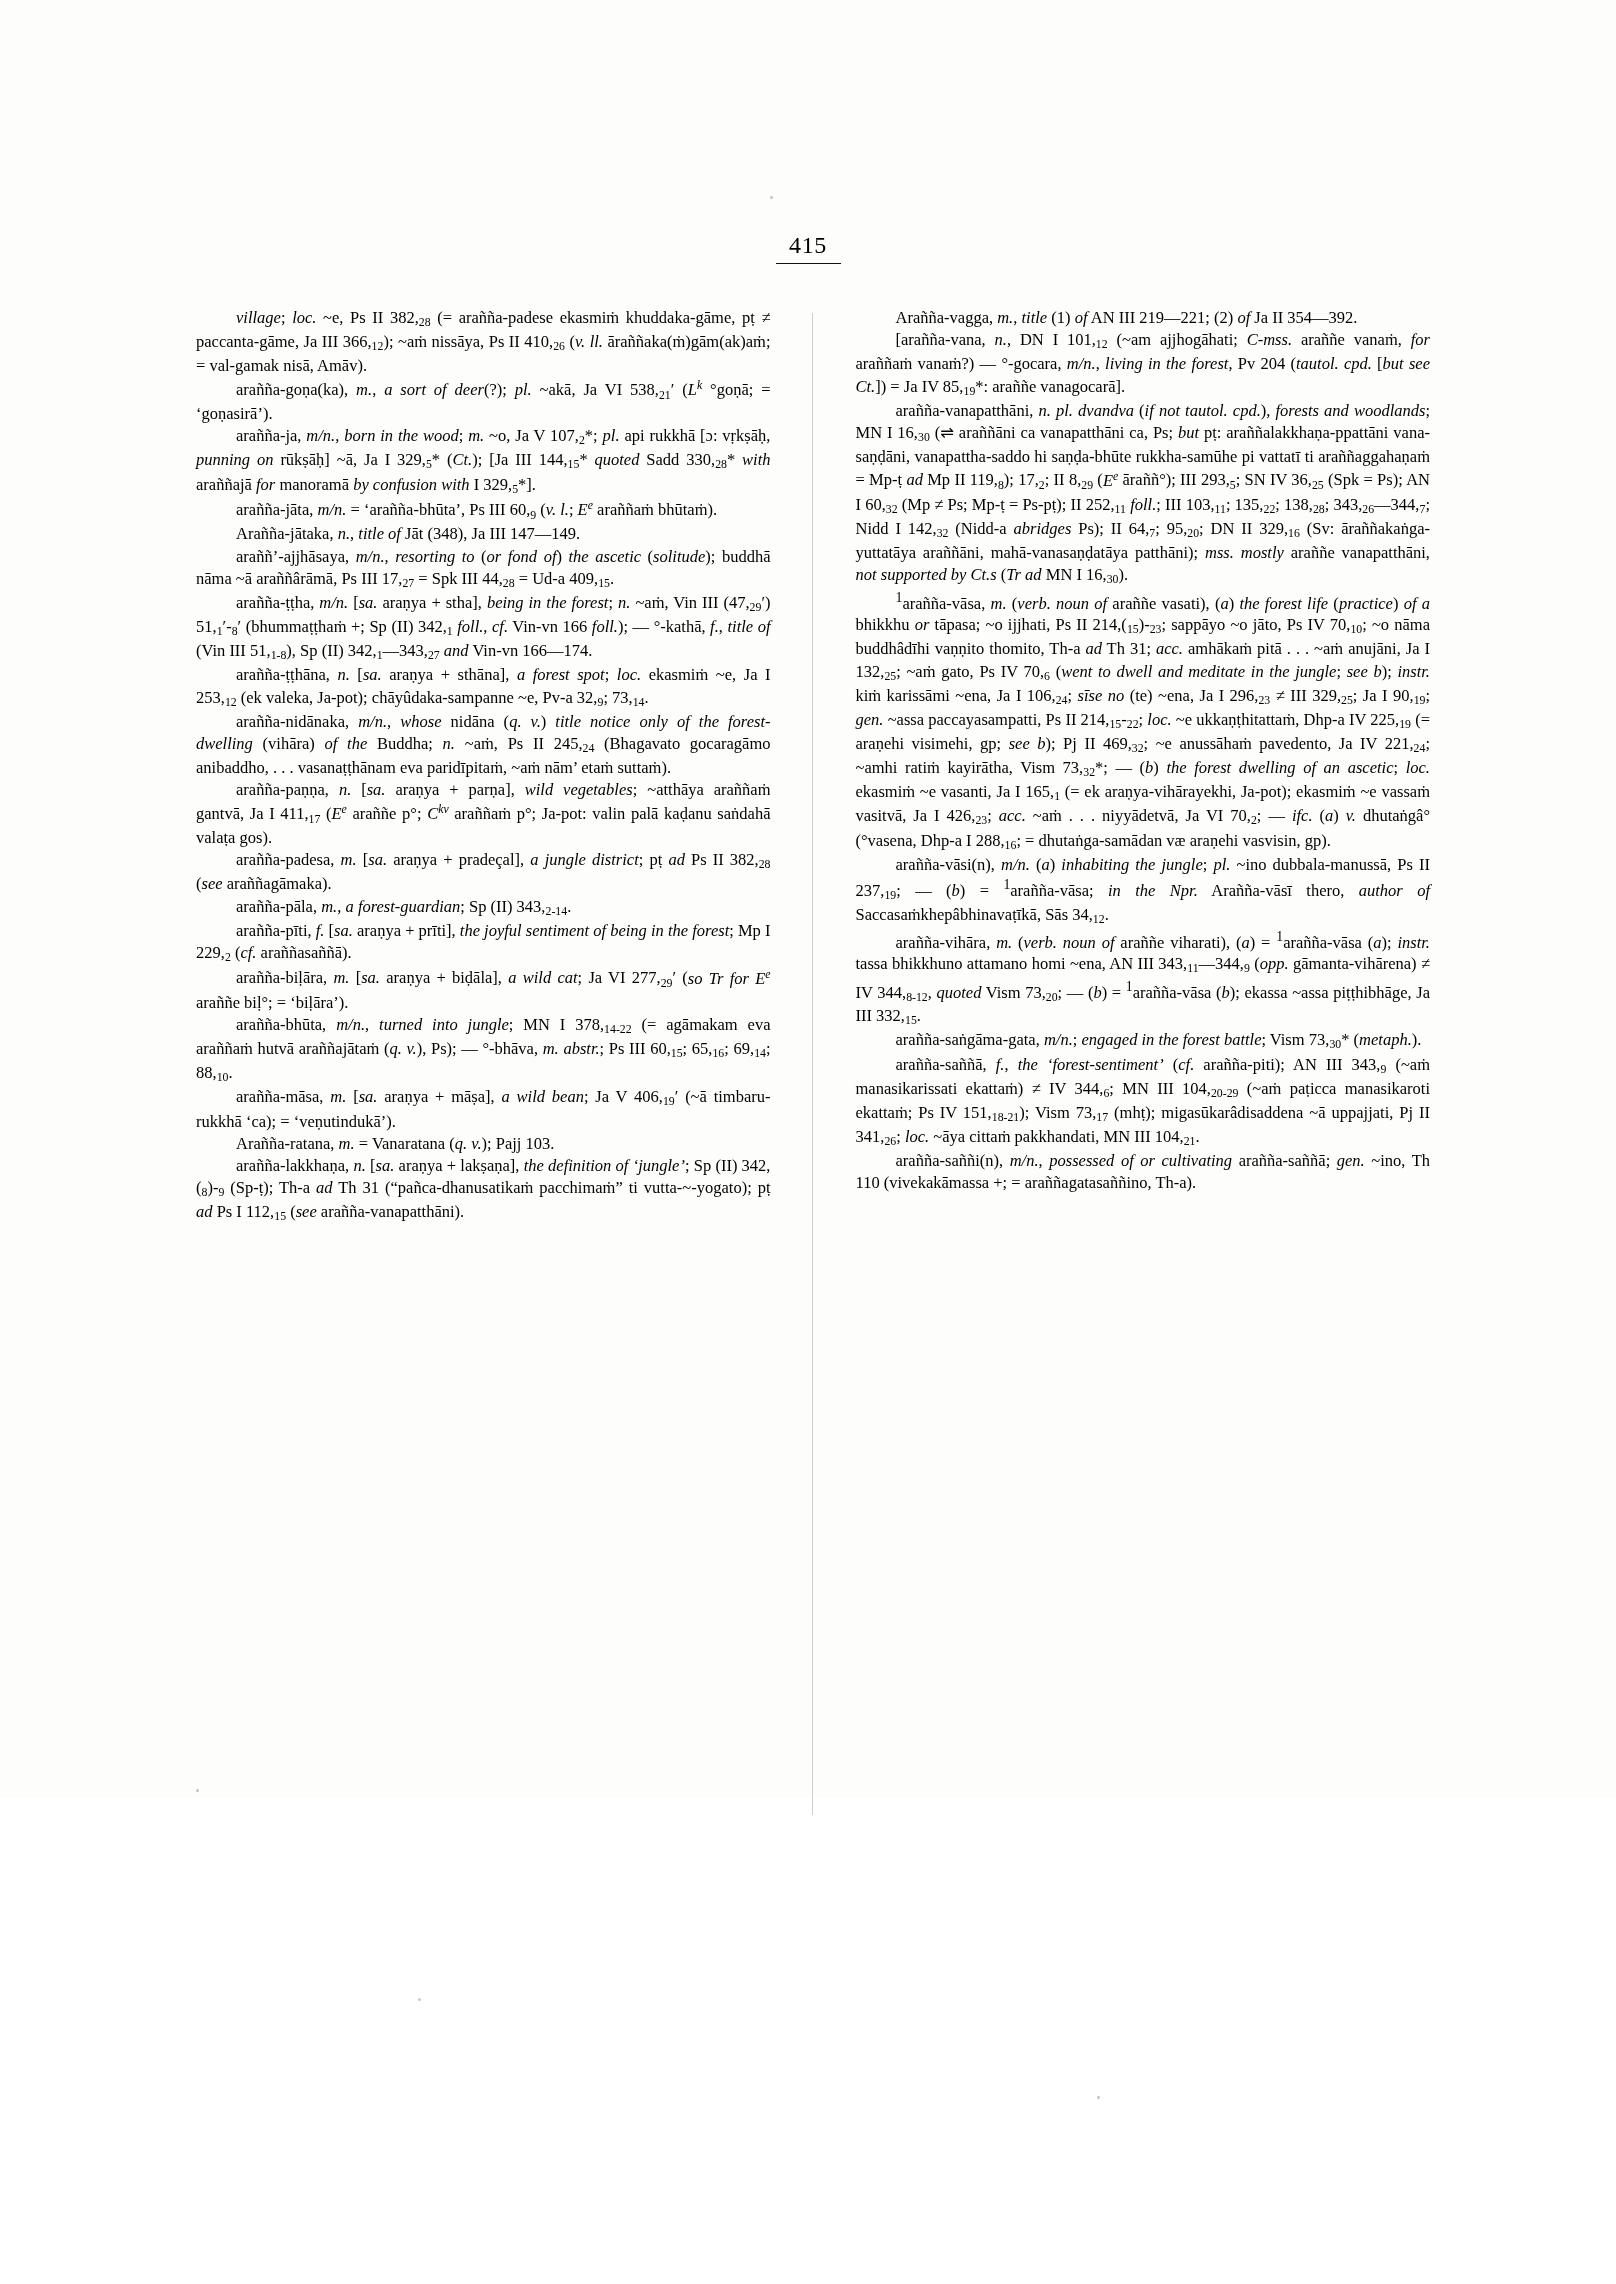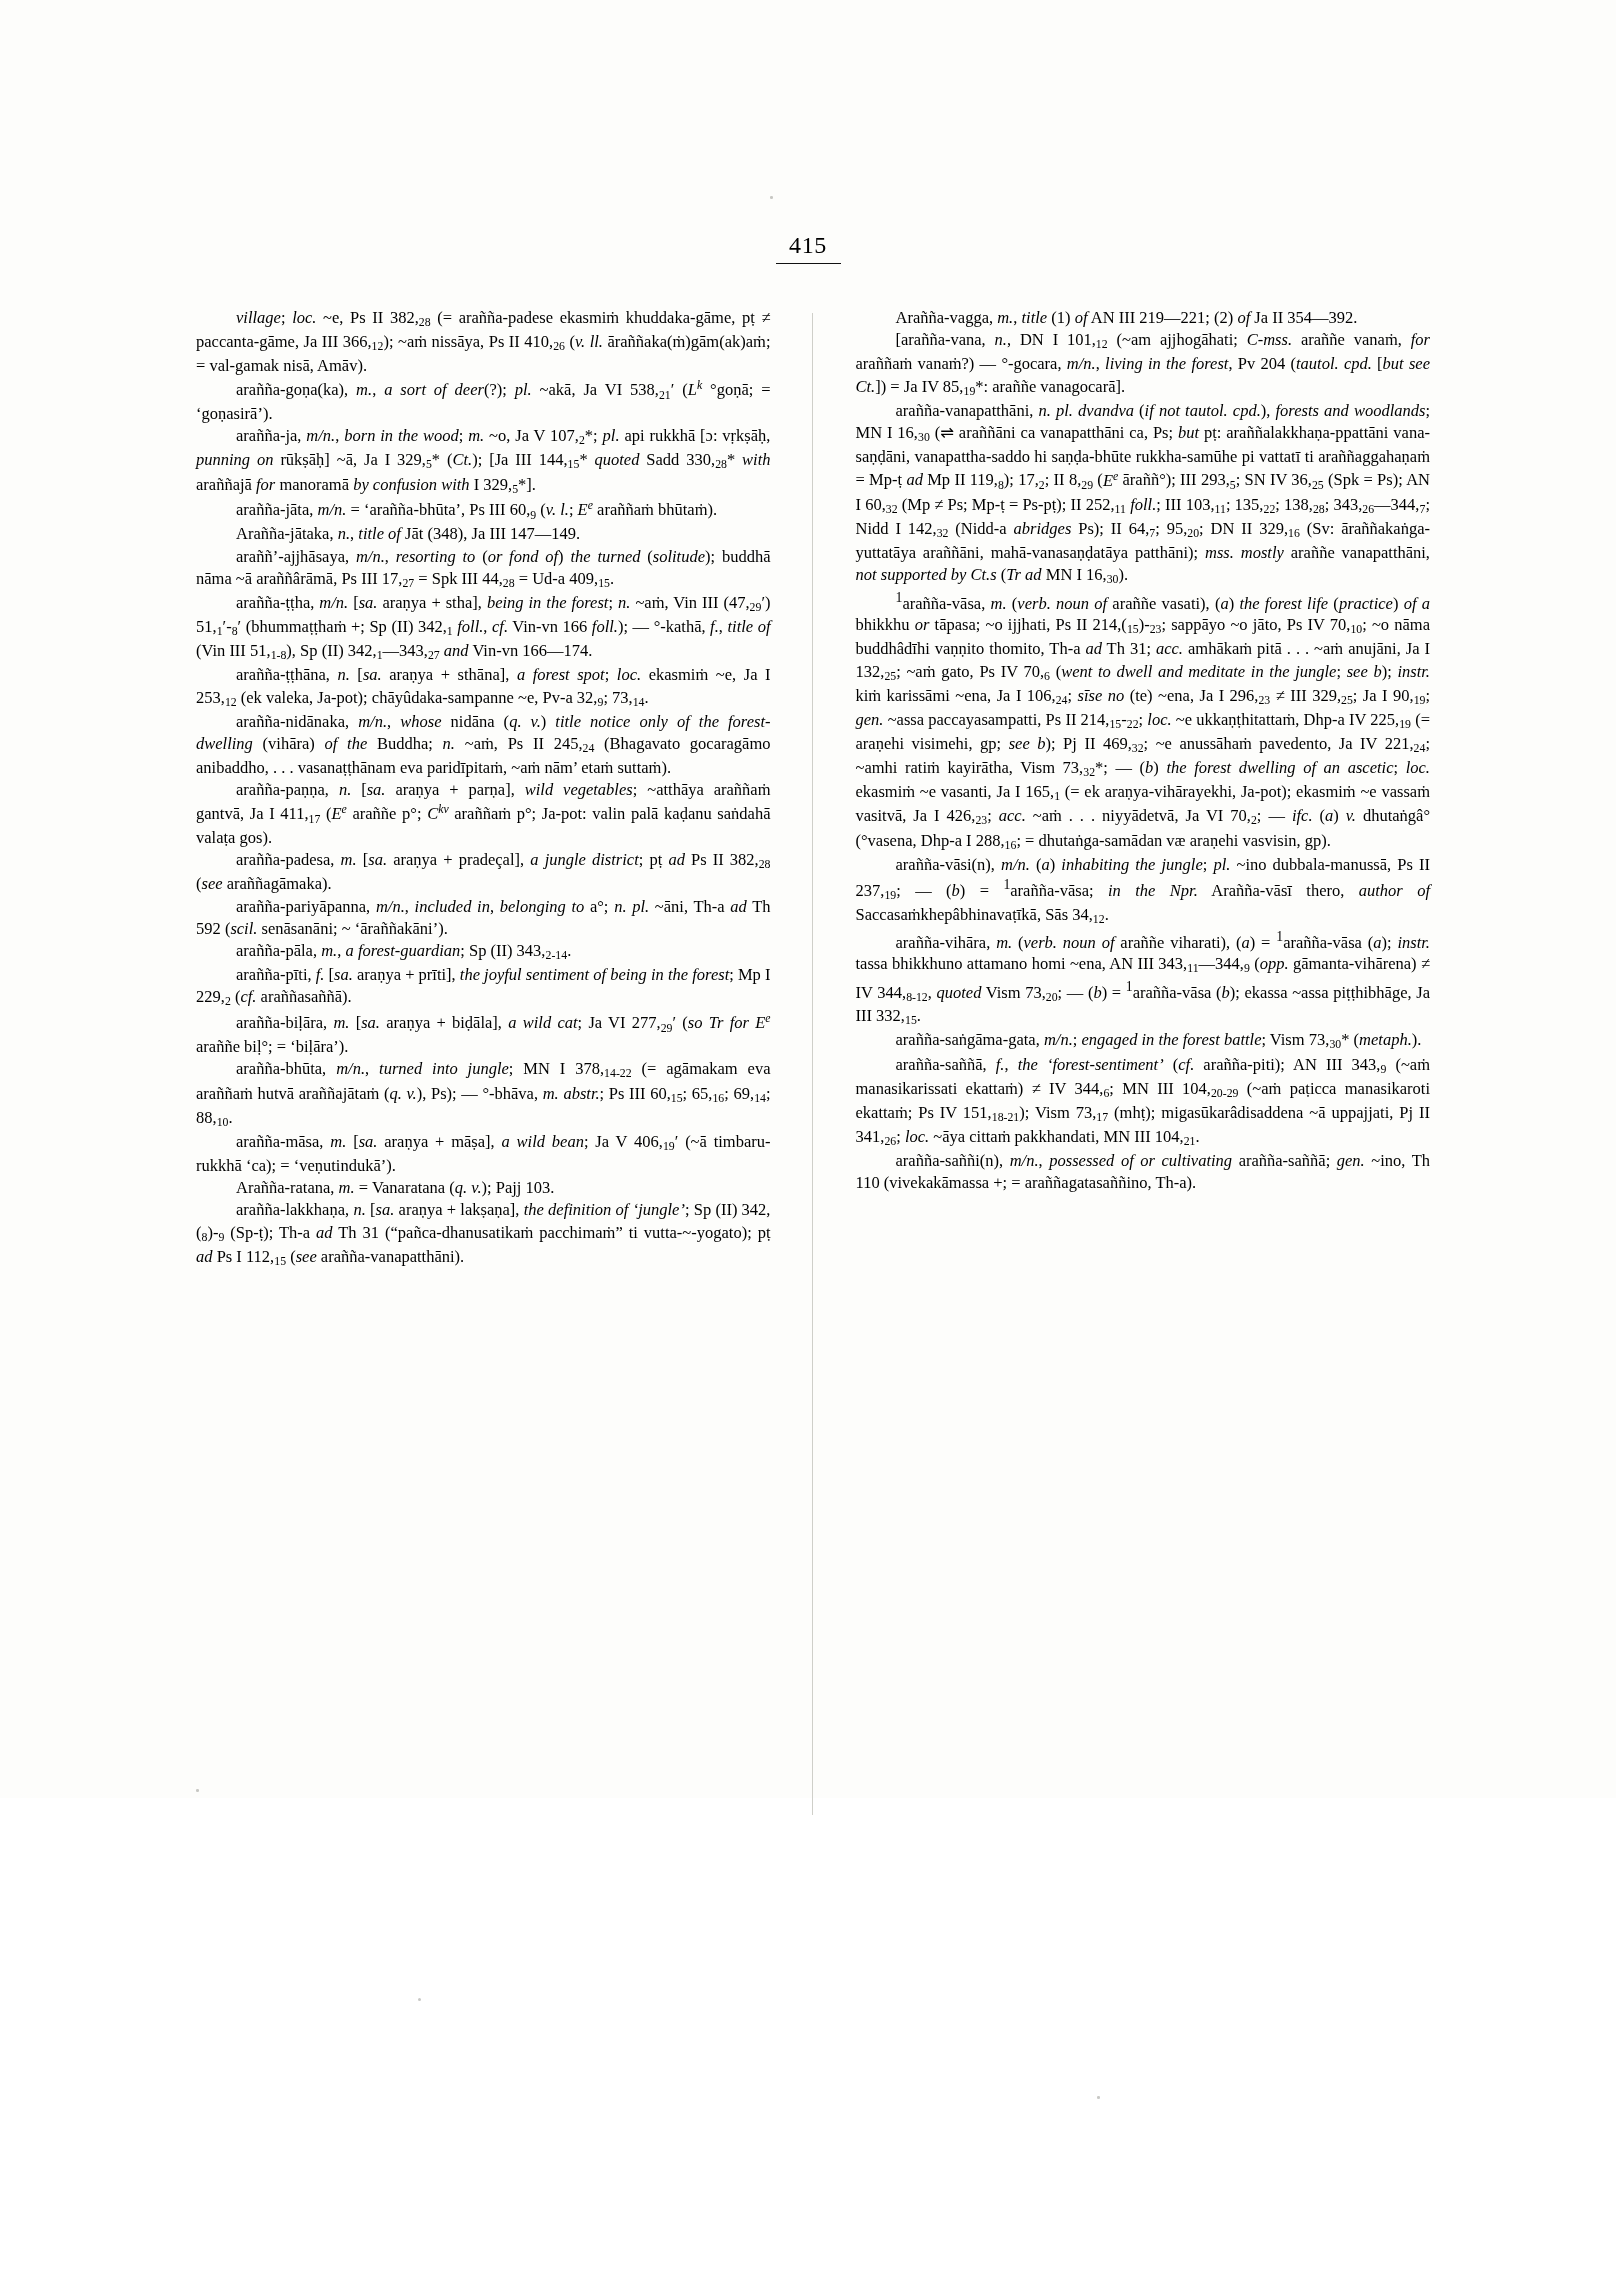--- a/index.html
+++ b/index.html
@@ -85,27 +85,26 @@
 
   <div class="col-divider"></div>
 
   <div class="columns">
     <div class="col" id="col-left">
         <p class="entry"><i>village</i>; <i>loc.</i> ~e, Ps II 382,<span class="sub">28</span> (= arañña-padese ekasmiṁ khuddaka-gāme, pṭ ≠ paccanta-gāme, Ja III 366,<span class="sub">12</span>); ~aṁ nissāya, Ps II 410,<span class="sub">26</span> (<i>v. ll.</i> āraññaka(ṁ)gām(ak)aṁ; = val-gamak nisā, Amāv).</p>
         <p class="entry">arañña-goṇa(ka), <i>m.</i>, <i>a sort of deer</i>(?); <i>pl.</i> ~akā, Ja VI 538,<span class="sub">21</span>′ (<i>L<span class="sup">k</span></i> °goṇā; = ‘goṇasirā’).</p>
         <p class="entry">arañña-ja, <i>m/n.</i>, <i>born in the wood</i>; <i>m.</i> ~o, Ja V 107,<span class="sub">2</span>*; <i>pl.</i> api rukkhā [ɔ: vṛkṣāḥ, <i>punning on</i> rūkṣāḥ] ~ā, Ja I 329,<span class="sub">5</span>* (<i>Ct.</i>); [Ja III 144,<span class="sub">15</span>* <i>quoted</i> Sadd 330,<span class="sub">28</span>* <i>with</i> araññajā <i>for</i> manoramā <i>by confusion with</i> I 329,<span class="sub">5</span>*].</p>
         <p class="entry">arañña-jāta, <i>m/n.</i> = ‘arañña-bhūta’, Ps III 60,<span class="sub">9</span> (<i>v. l.</i>; <i>E<span class="sup">e</span></i> araññaṁ bhūtaṁ).</p>
         <p class="entry">Arañña-jātaka, <i>n.</i>, <i>title of</i> Jāt (348), Ja III 147—149.</p>
-        <p class="entry">araññ’-ajjhāsaya, <i>m/n.</i>, <i>resorting to</i> (<i>or fond of</i>) <i>the turned</i> (<i>solitude</i>); buddhā nāma ~ā araññârāmā, Ps III 17,<span class="sub">27</span> = Spk III 44,<span class="sub">28</span> = Ud-a 409,<span class="sub">15</span>.</p>
+        <p class="entry">araññ’-ajjhāsaya, <i>m/n.</i>, <i>resorting to</i> (<i>or fond of</i>) <i>the ascetic</i> (<i>solitude</i>); buddhā nāma ~ā araññârāmā, Ps III 17,<span class="sub">27</span> = Spk III 44,<span class="sub">28</span> = Ud-a 409,<span class="sub">15</span>.</p>
         <p class="entry">arañña-ṭṭha, <i>m/n.</i> [<i>sa.</i> araṇya + stha], <i>being in the forest</i>; <i>n.</i> ~aṁ, Vin III (47,<span class="sub">29</span>′) 51,<span class="sub">1</span>′-<span class="sub">8</span>′ (bhummaṭṭhaṁ +; Sp (II) 342,<span class="sub">1</span> <i>foll.</i>, <i>cf.</i> Vin-vn 166 <i>foll.</i>); — °-kathā, <i>f.</i>, <i>title of</i> (Vin III 51,<span class="sub">1-8</span>), Sp (II) 342,<span class="sub">1</span>—343,<span class="sub">27</span> <i>and</i> Vin-vn 166—174.</p>
         <p class="entry">arañña-ṭṭhāna, <i>n.</i> [<i>sa.</i> araṇya + sthāna], <i>a forest spot</i>; <i>loc.</i> ekasmiṁ ~e, Ja I 253,<span class="sub">12</span> (ek valeka, Ja-pot); chāyûdaka-sampanne ~e, Pv-a 32,<span class="sub">9</span>; 73,<span class="sub">14</span>.</p>
         <p class="entry">arañña-nidānaka, <i>m/n.</i>, <i>whose</i> nidāna (<i>q. v.</i>) <i>title notice only of the forest-dwelling</i> (vihāra) <i>of the</i> Buddha; <i>n.</i> ~aṁ, Ps II 245,<span class="sub">24</span> (Bhagavato gocaragāmo anibaddho, . . . vasanaṭṭhānam eva paridīpitaṁ, ~aṁ nām’ etaṁ suttaṁ).</p>
         <p class="entry">arañña-paṇṇa, <i>n.</i> [<i>sa.</i> araṇya + parṇa], <i>wild vegetables</i>; ~atthāya araññaṁ gantvā, Ja I 411,<span class="sub">17</span> (<i>E<span class="sup">e</span></i> araññe p°; <i>C<span class="sup">kv</span></i> araññaṁ p°; Ja-pot: valin palā kaḍanu saṅdahā valaṭa gos).</p>
         <p class="entry">arañña-padesa, <i>m.</i> [<i>sa.</i> araṇya + pradeçal], <i>a jungle district</i>; pṭ <i>ad</i> Ps II 382,<span class="sub">28</span> (<i>see</i> araññagāmaka).</p>
-        <p class="entry">arañña-pariyāpanna, <i>m/n.</i>, <i>included in</i>, <i>belonging to</i> a°; <i>n. pl.</i> ~āni, Th-a <i>ad</i> Th 592 (<i>scil.</i> senāsanāni; ~ ‘āraññakāni’).</p>
         <p class="entry">arañña-pāla, <i>m.</i>, <i>a forest-guardian</i>; Sp (II) 343,<span class="sub">2-14</span>.</p>
         <p class="entry">arañña-pīti, <i>f.</i> [<i>sa.</i> araṇya + prīti], <i>the joyful sentiment of being in the forest</i>; Mp I 229,<span class="sub">2</span> (<i>cf.</i> araññasaññā).</p>
         <p class="entry">arañña-biḷāra, <i>m.</i> [<i>sa.</i> araṇya + biḍāla], <i>a wild cat</i>; Ja VI 277,<span class="sub">29</span>′ (<i>so Tr for E<span class="sup">e</span></i> araññe biḷ°; = ‘biḷāra’).</p>
         <p class="entry">arañña-bhūta, <i>m/n.</i>, <i>turned into jungle</i>; MN I 378,<span class="sub">14-22</span> (= agāmakam eva araññaṁ hutvā araññajātaṁ (<i>q. v.</i>), Ps); — °-bhāva, <i>m. abstr.</i>; Ps III 60,<span class="sub">15</span>; 65,<span class="sub">16</span>; 69,<span class="sub">14</span>; 88,<span class="sub">10</span>.</p>
         <p class="entry">arañña-māsa, <i>m.</i> [<i>sa.</i> araṇya + māṣa], <i>a wild bean</i>; Ja V 406,<span class="sub">19</span>′ (~ā timbaru-rukkhā ‘ca); = ‘veṇutindukā’).</p>
         <p class="entry">Arañña-ratana, <i>m.</i> = Vanaratana (<i>q. v.</i>); Pajj 103.</p>
         <p class="entry">arañña-lakkhaṇa, <i>n.</i> [<i>sa.</i> araṇya + lakṣaṇa], <i>the definition of ‘jungle’</i>; Sp (II) 342,(<span class="sub">8</span>)-<span class="sub">9</span> (Sp-ṭ); Th-a <i>ad</i> Th 31 (“pañca-dhanusatikaṁ pacchimaṁ” ti vutta-~-yogato); pṭ <i>ad</i> Ps I 112,<span class="sub">15</span> (<i>see</i> arañña-vanapatthāni).</p>
       </div>
     <div class="col" id="col-right">
         <p class="entry">Arañña-vagga, <i>m.</i>, <i>title</i> (1) <i>of</i> AN III 219—221; (2) <i>of</i> Ja II 354—392.</p>

